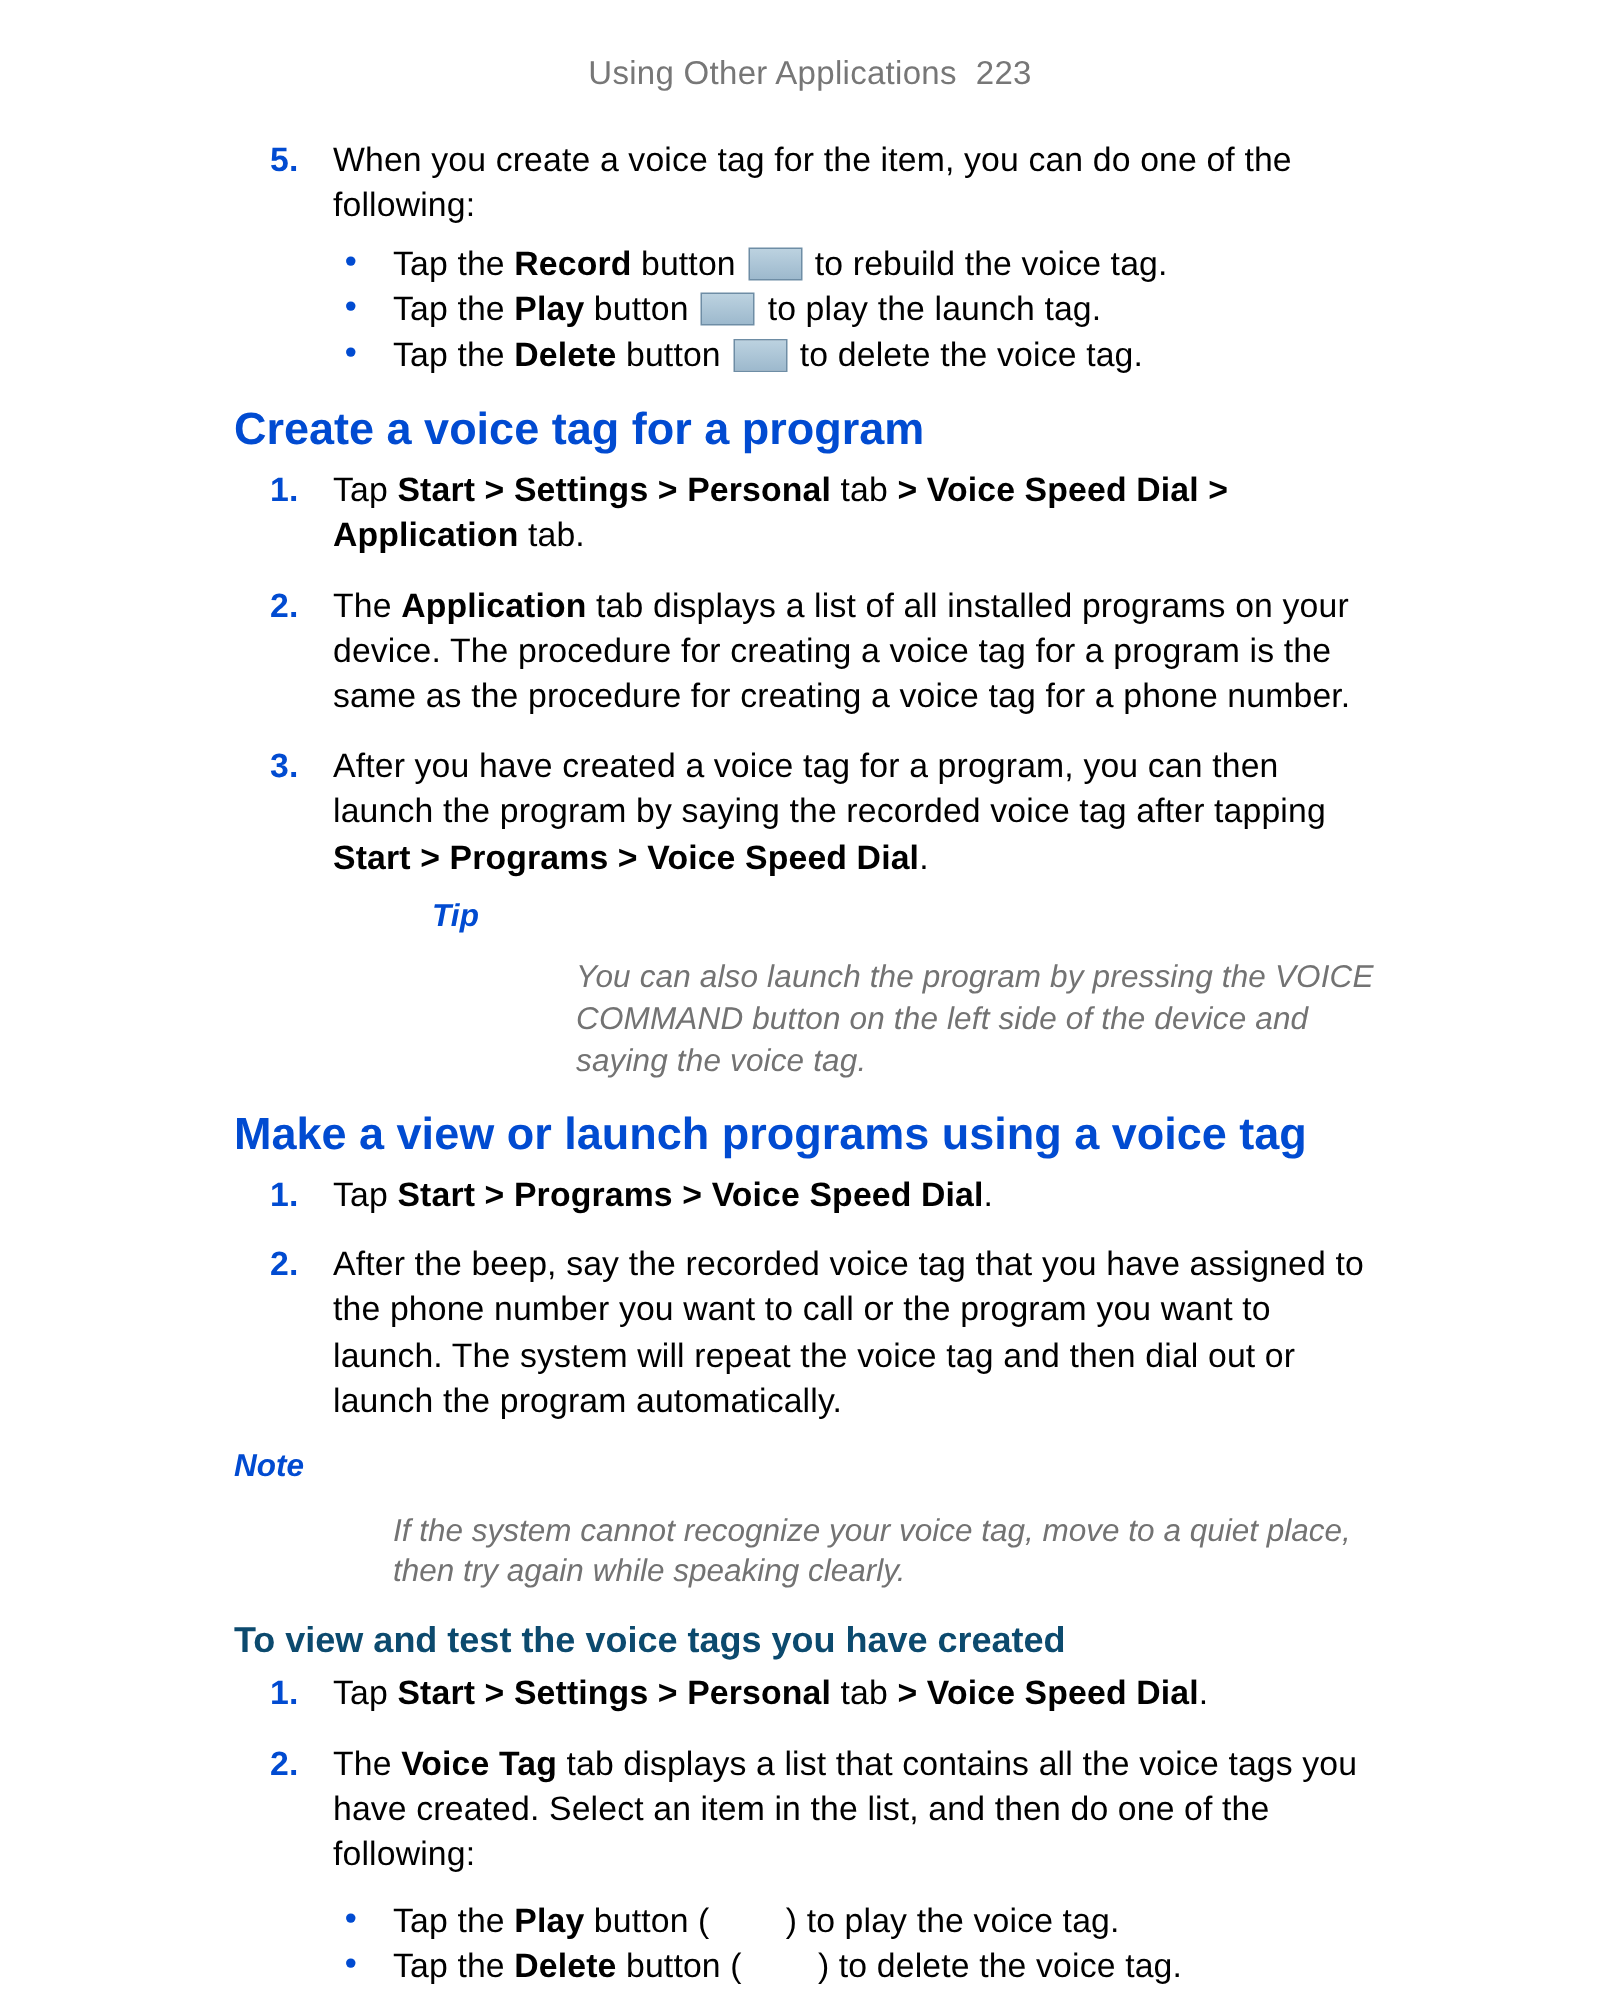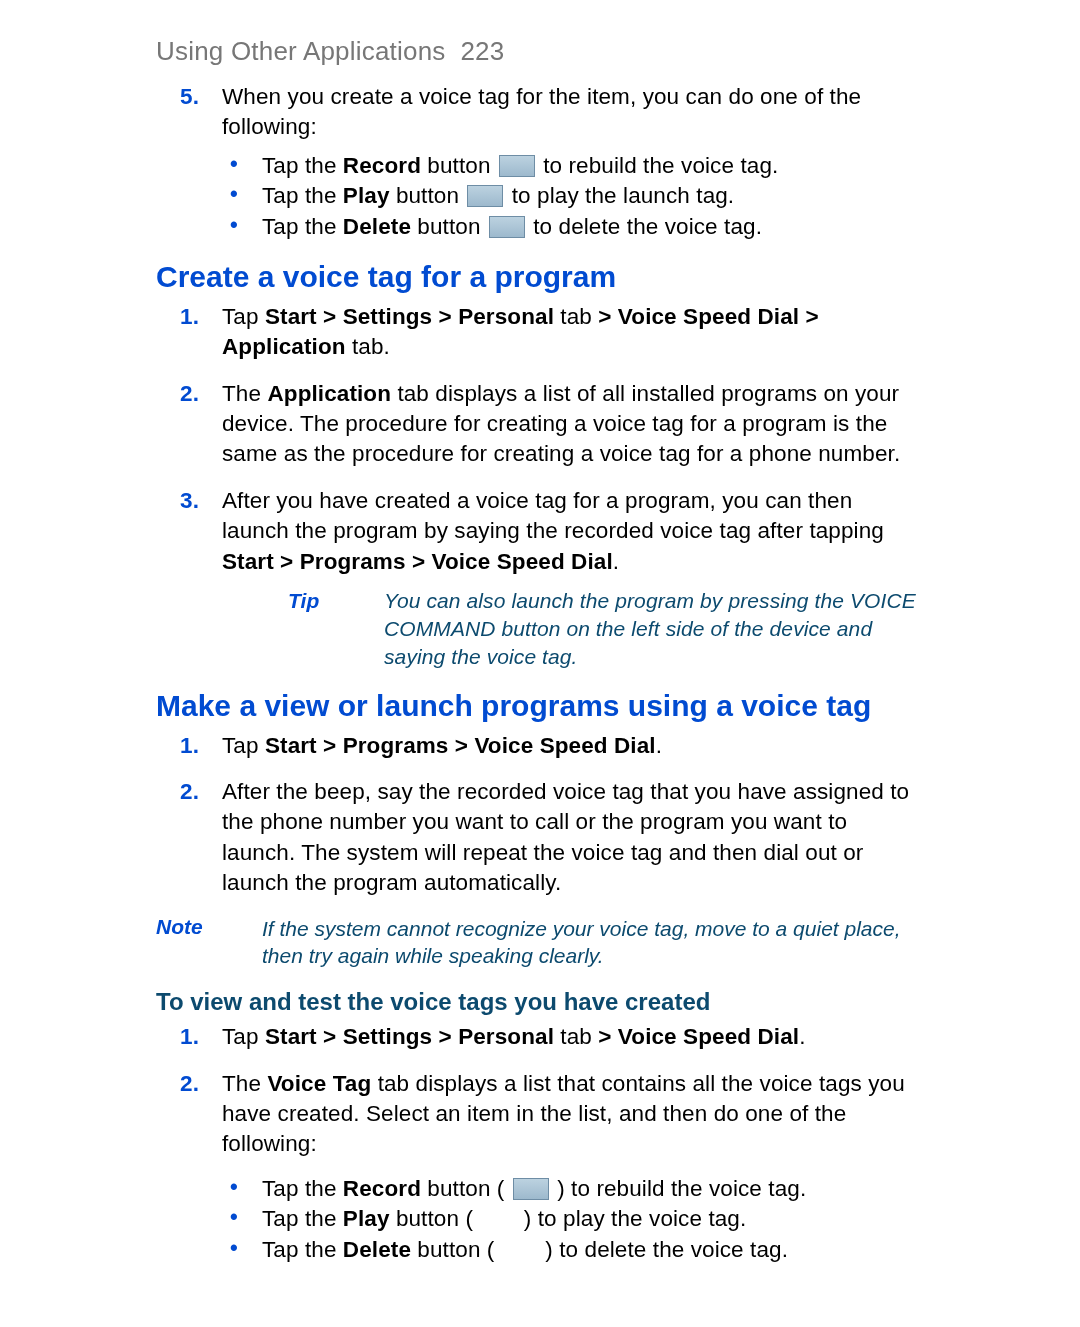--- a/index.html
+++ b/index.html
@@ -11,24 +11,24 @@
     width: 1080px;
   }
   .page {
     box-sizing: border-box;
     width: 1080px;
     min-height: 1327px;
     padding: 36px 156px 150px 156px;
     position: relative;
   }
   .running-head {
-    text-align: left;
+    text-align: center;
     color: #777;
-    font-size: 26px;
-    margin-bottom: 15px;
+    font-size: 22px;
+    margin-bottom: 30px;
     letter-spacing: .2px;
   }
   .h2 {
     color: #014bd1;
     font-weight: 700;
     font-size: 30px;
     margin: 18px 0 8px 0;
   }
   .h3 {
     color: #0c4a6e;
@@ -103,24 +103,25 @@
   .note-block { padding-left: 0; }
   .tip-label, .note-label {
     color: #014bd1;
     font-weight: 700;
     font-size: 21px;
     flex: 0 0 auto;
     width: 72px;
   }
   .note-label { width: 82px; }
   .tip-body, .note-body {
-    color: #0c4a6e;
+    color: #737373;
     font-size: 21px;
     line-height: 1.33;
     flex: 1 1 auto;
+    margin-top: 41px;
   }
 </style>
 </head>
 <body>
 
 <div class="page">
 
   <div class="running-head">
     <span>Using Other Applications</span>&nbsp;&nbsp;<span>223</span>
   </div>
@@ -176,23 +177,20 @@
 
   <div class="h3">To view and test the voice tags you have created</div>
   <ol class="num body-text">
     <li>
       <span>Tap </span><span class="bold">Start &gt; Settings &gt; Personal</span><span> tab </span><span class="bold">&gt; Voice Speed Dial</span><span>.</span>
     </li>
     <li>
       <span>The </span><span class="bold">Voice Tag</span><span> tab displays a list that contains all the voice tags you have created. Select an item in the list, and then do one of the following:</span>
       <ul class="bullets" style="margin-top:14px">
         <li>
-          <span>Tap the </span><span class="bold">Record</span><span> button ( </span><span class="icon-box"></span><span> ) to rebuild the voice tag.</span>
-        </li>
-        <li>
           <span>Tap the </span><span class="bold">Play</span><span> button (</span><span>&nbsp;&nbsp;&nbsp;&nbsp;&nbsp;&nbsp;&nbsp;&nbsp;</span><span>) to play the voice tag.</span>
         </li>
         <li>
           <span>Tap the </span><span class="bold">Delete</span><span> button (</span><span>&nbsp;&nbsp;&nbsp;&nbsp;&nbsp;&nbsp;&nbsp;&nbsp;</span><span>) to delete the voice tag.</span>
         </li>
       </ul>
     </li>
   </ol>
 
 </div>

